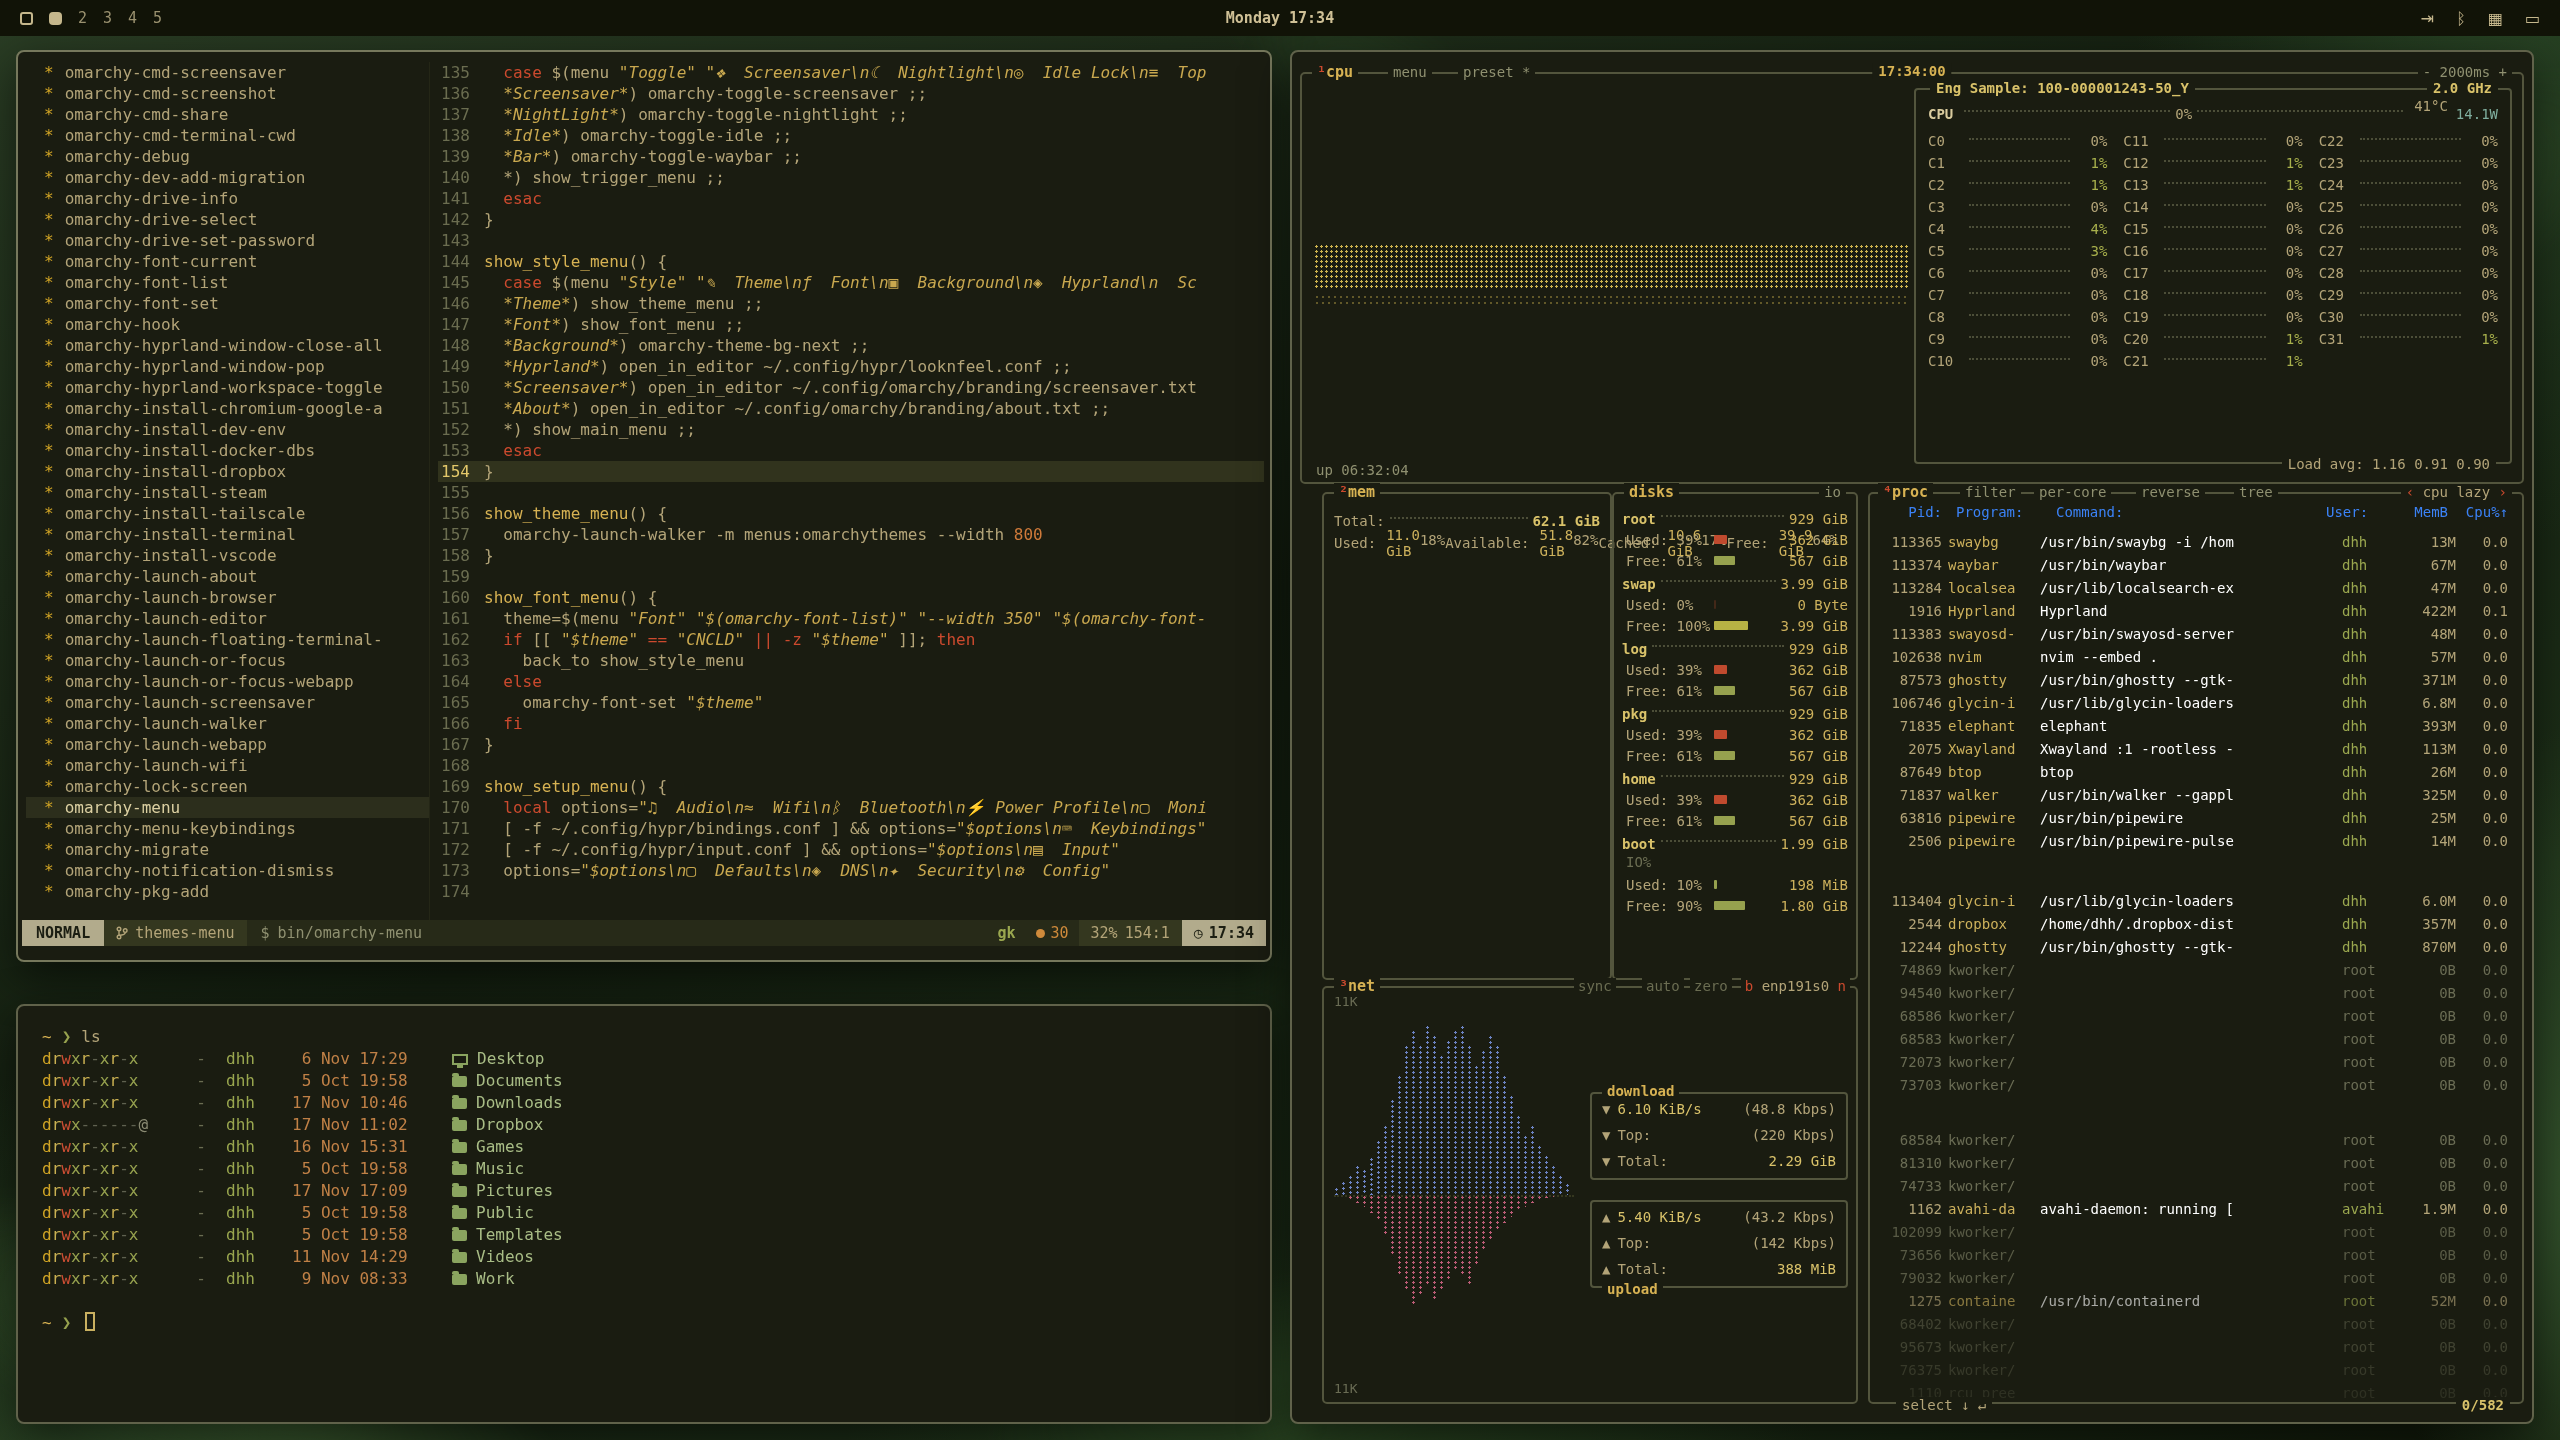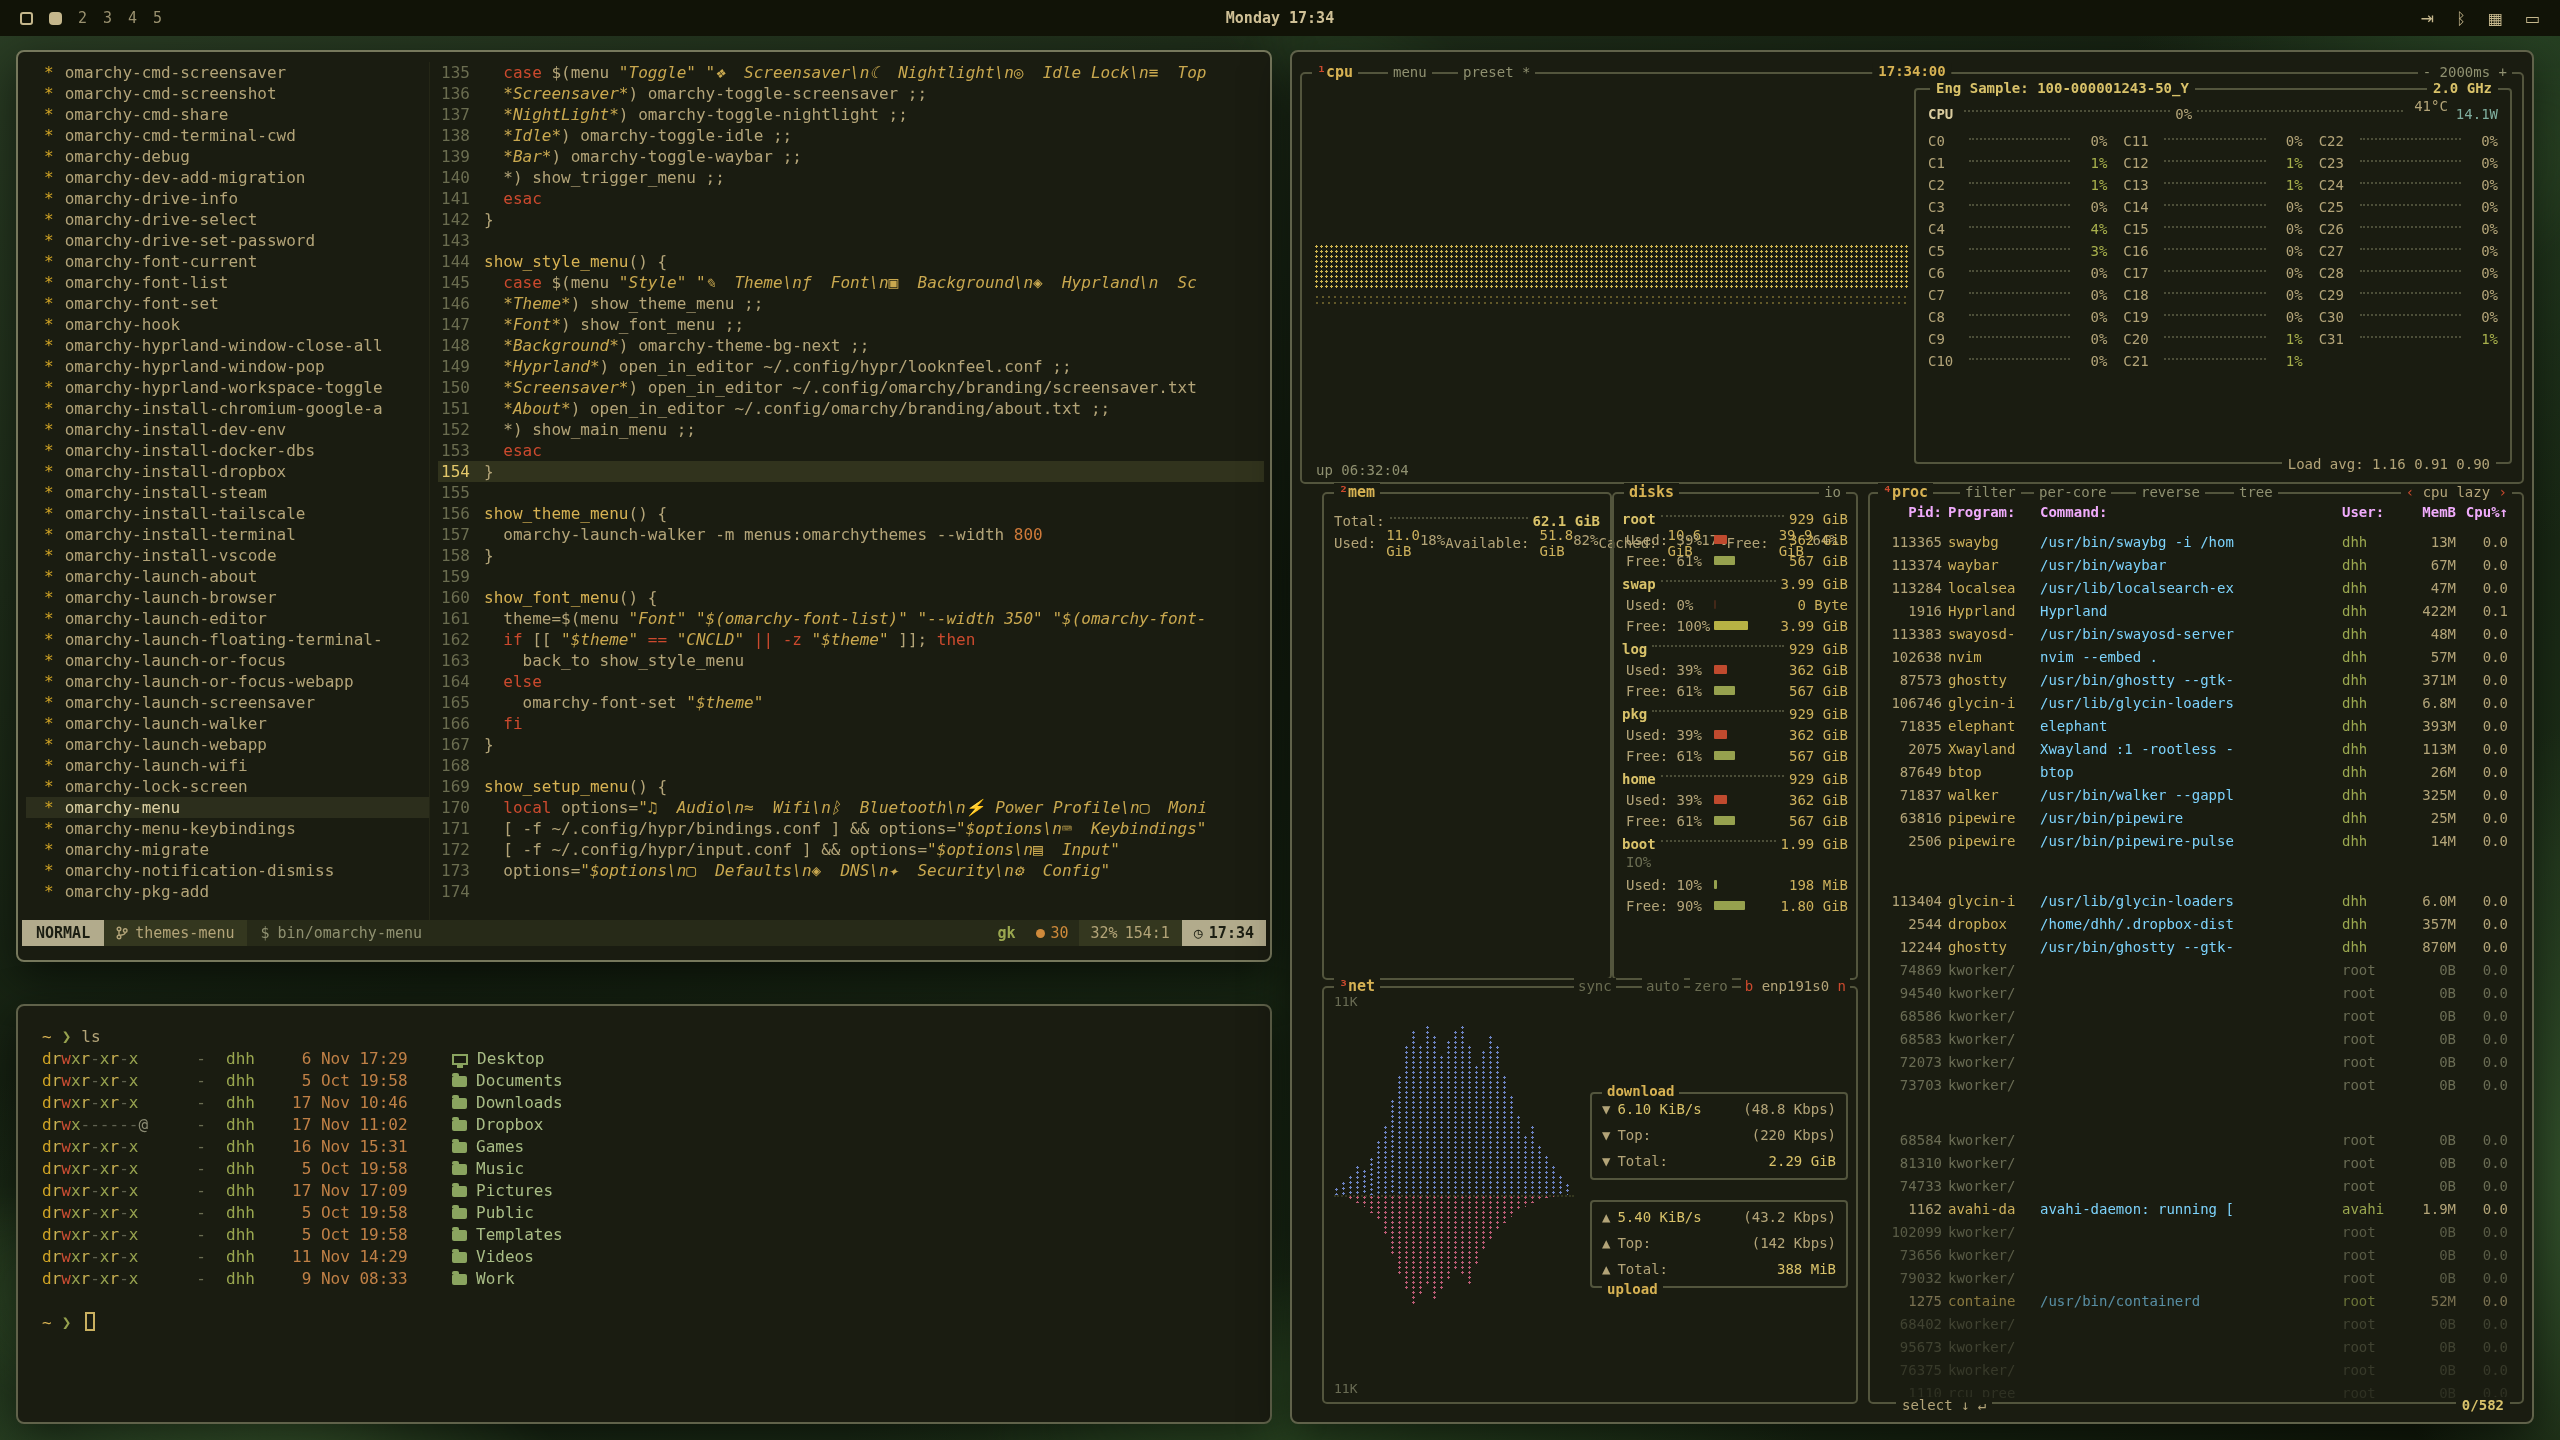--- a/index.html
+++ b/index.html
@@ -169,27 +169,27 @@
   .nbb{position:absolute;bottom:-11px;left:10px;background:var(--win);padding:0 5px;color:#d7b253;font-weight:bold}
   .nrow{height:26px;display:flex;align-items:center;gap:7px;padding:0 10px}
   .narr{color:var(--tan)}
   .nval{color:#d9c26a}
   .npar{color:var(--tan)}
   .rightal{margin-left:auto}
 
   
   .panel.proc{left:576px;top:440px;width:656px;height:912px}
   .pmode{position:absolute;top:-10px;right:10px;background:var(--win);padding:0 5px;color:var(--tan);white-space:pre}
-  .phead{position:absolute;top:10px;left:10px;right:14px;display:grid;grid-template-columns:62px 86px 1fr 56px 52px 46px;gap:6px;font-weight:bold;color:#f0abfc}
+  .phead{position:absolute;top:10px;left:10px;right:14px;display:grid;grid-template-columns:62px 86px 1fr 56px 52px 46px;gap:14px;font-weight:normal;color:#3b82f6}
   .phead .hr{text-align:right}
   .prows{position:absolute;top:36px;left:10px;right:14px;bottom:4px;overflow:hidden}
   .prow{display:grid;grid-template-columns:62px 86px 1fr 56px 52px 46px;gap:6px;height:23px;align-items:center;white-space:pre;overflow:hidden}
   .ppid{color:#b3a478;text-align:right}
   .pprog{color:#cdb15c}
-  .pcmd{color:#7dd3fc;overflow:hidden}
+  .pcmd{color:#ffffff;overflow:hidden}
   .puser{color:#9aa74f}
   .pmem{color:#b3a478;text-align:right}
   .pcpu{color:#b3a478;text-align:right}
   .dimrow span{color:#6a6c54 !important}
   .psel{position:absolute;bottom:-11px;left:26px;background:var(--win);padding:0 6px;color:var(--tan)}
   .pcount{position:absolute;bottom:-11px;right:12px;background:var(--win);padding:0 6px;color:#d9c26a;font-weight:bold}
 </style>
 </head>
 <body>
 

